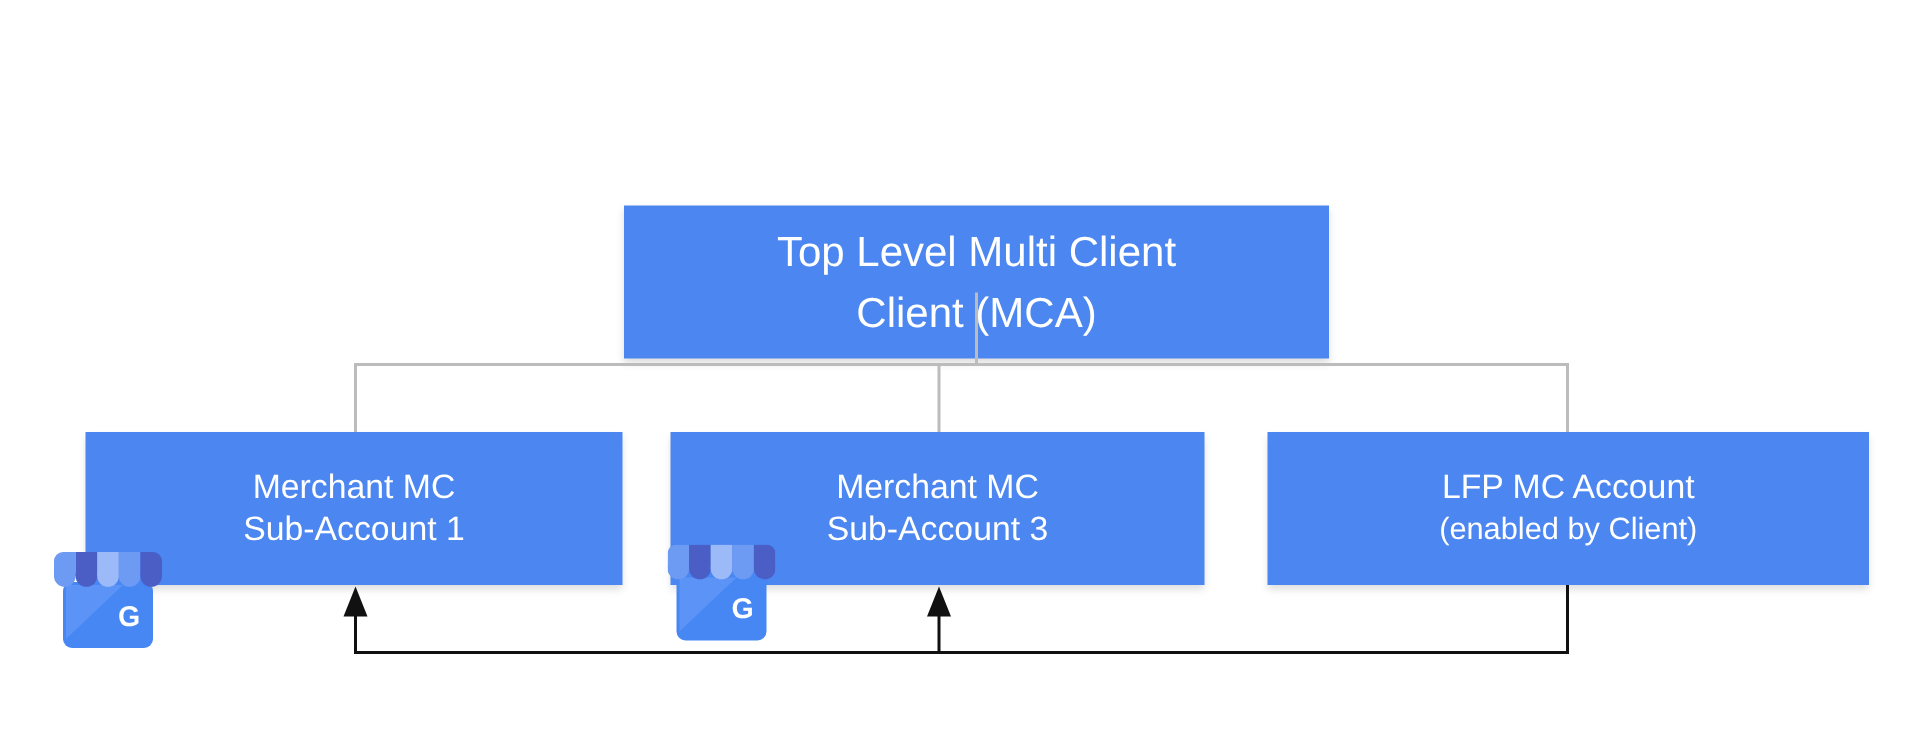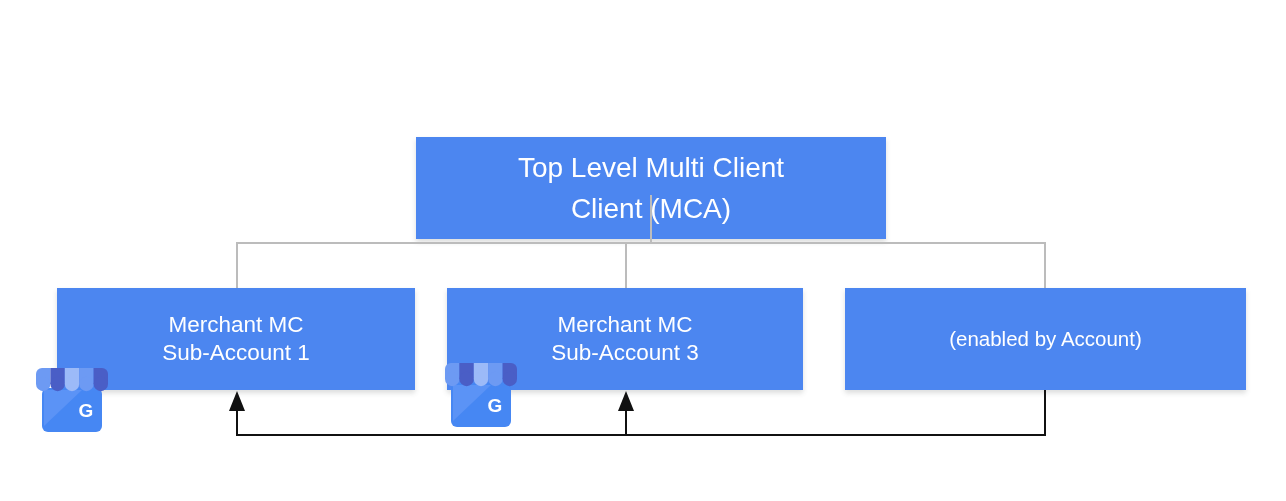--- a/index.html
+++ b/index.html
@@ -62,21 +62,22 @@
     <div>Merchant MC</div>
     <div>Sub-Account 1</div>
   </div>
 
   <div class="box box-sub2">
     <div>Merchant MC</div>
     <div>Sub-Account 3</div>
   </div>
 
   <div class="box box-lfp">
-    <div class="small-line">(enabled by Account)</div>
+    <div>LFP MC Account</div>
+    <div class="small-line">(enabled by Client)</div>
   </div>
 
   <div class="bline" style="left:1044px;top:390px;width:2px;height:46px;"></div>
   <div class="bline" style="left:236px;top:434px;width:810px;height:2px;"></div>
   <div class="bline" style="left:236px;top:409px;width:2px;height:26px;"></div>
   <div class="bline" style="left:625px;top:409px;width:2px;height:26px;"></div>
   <div class="arrow-up" style="left:229px;top:391px;"></div>
   <div class="arrow-up" style="left:618px;top:391px;"></div>
 
   <svg class="gmb" style="left:36px;top:368px;" viewBox="0 0 72 66">

